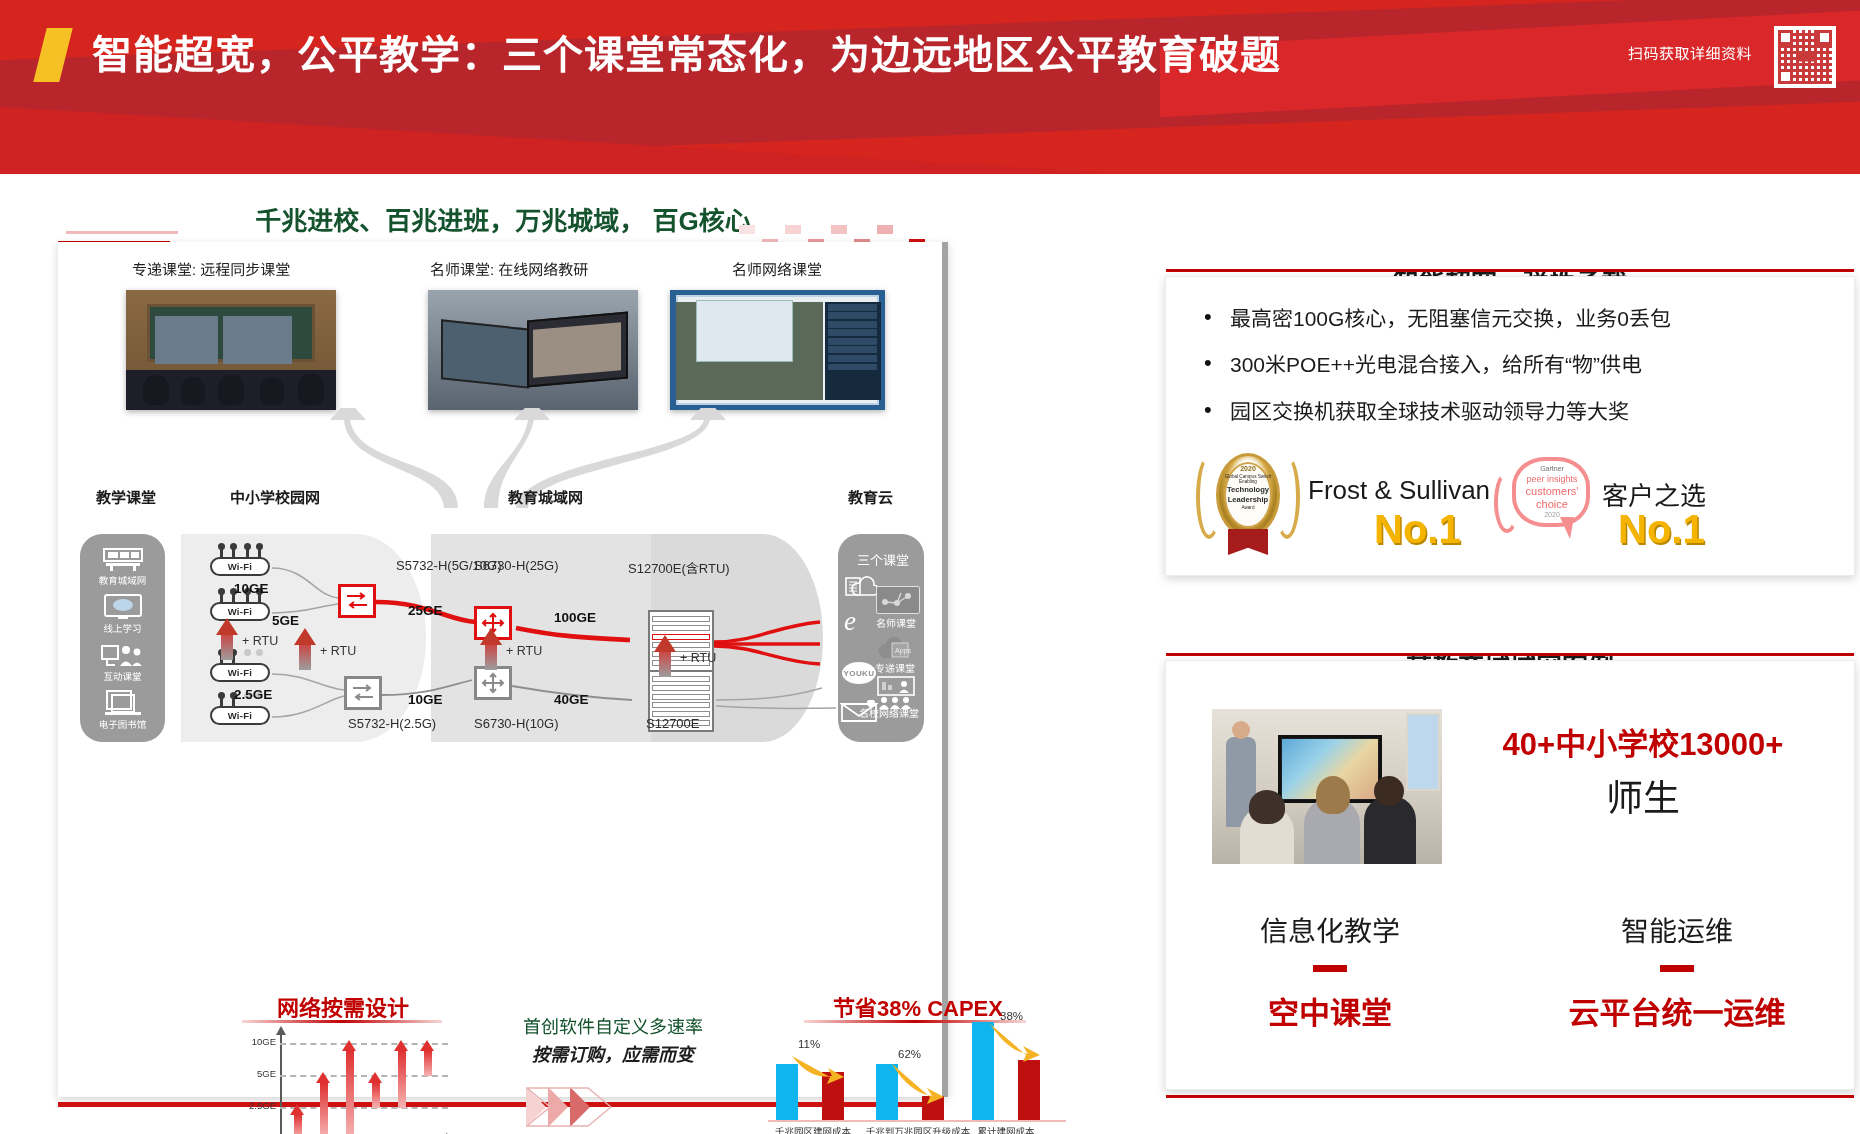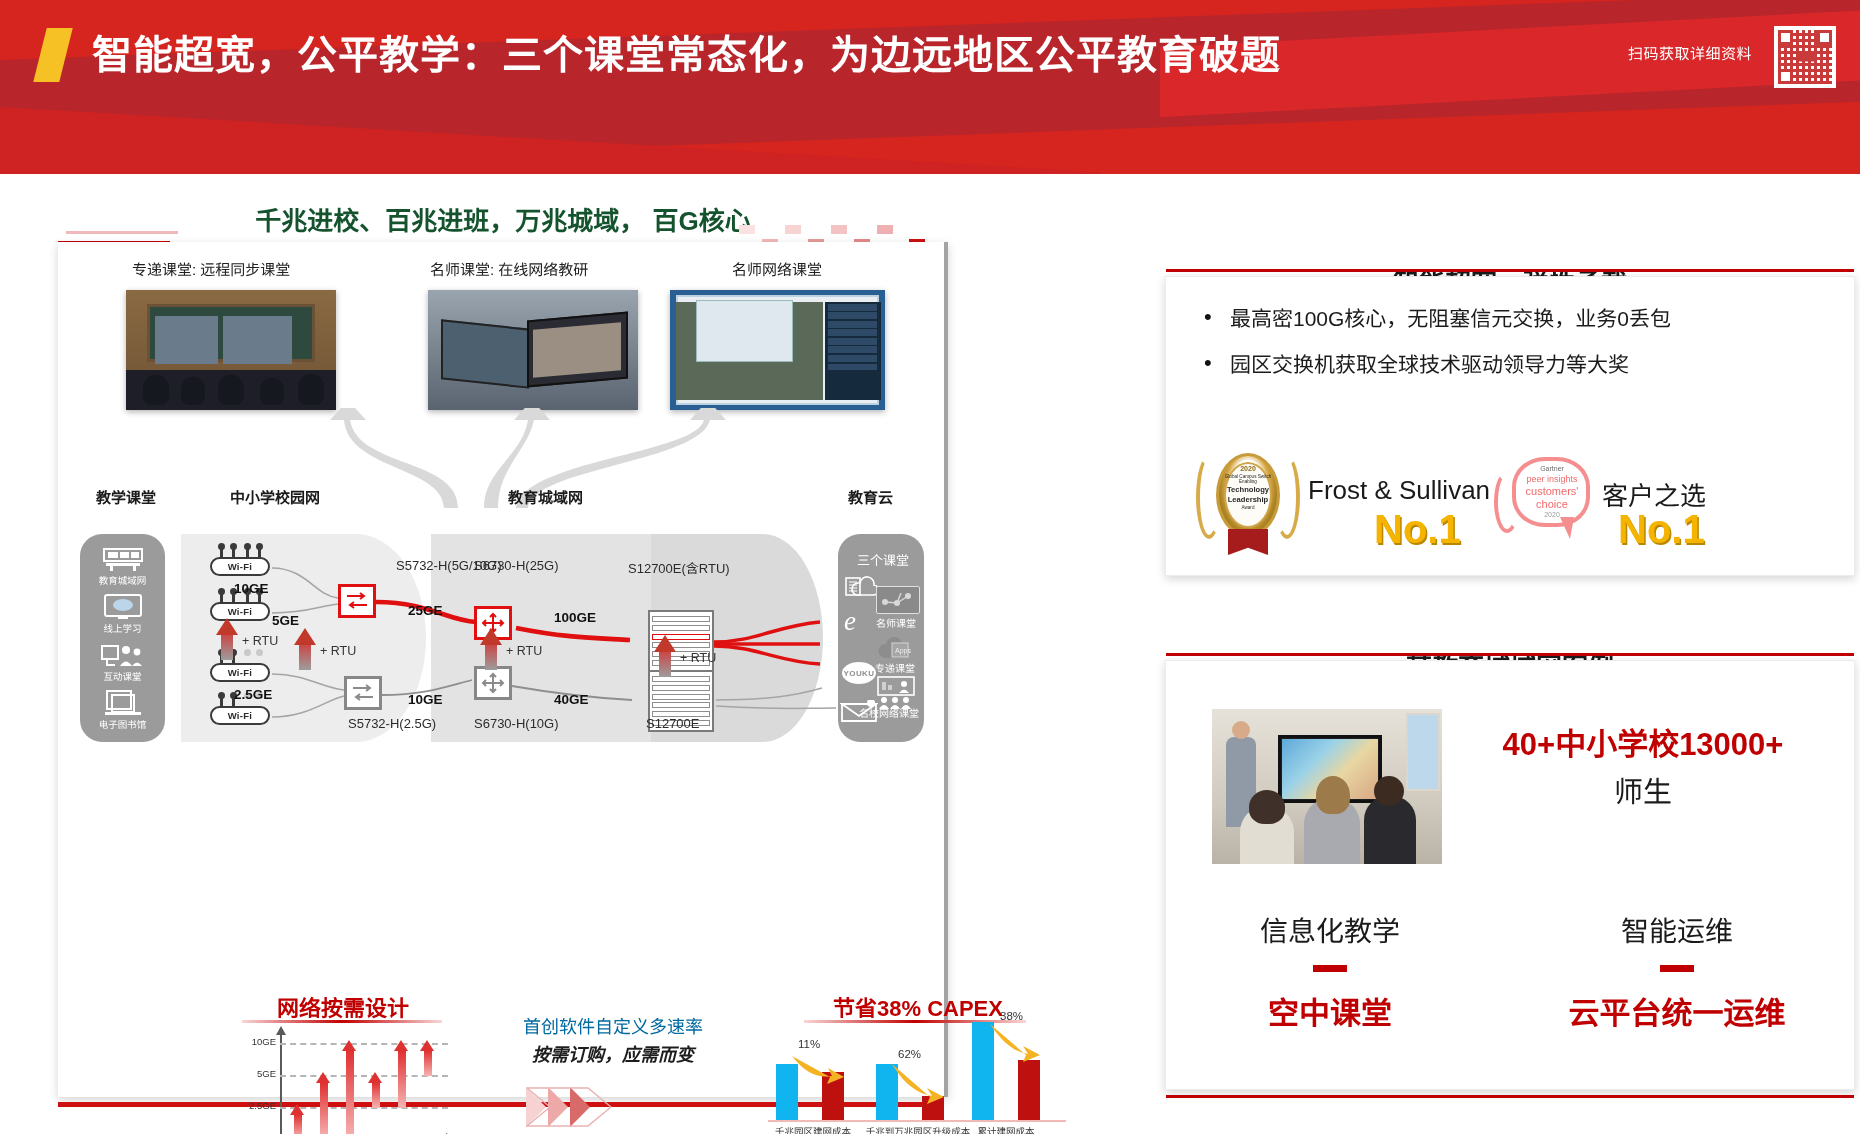--- a/index.html
+++ b/index.html
@@ -91,21 +91,21 @@
     position:absolute; left:0px; top:41px; width:112px; height:3px; background:#c00000;
   }
   .dots{ position:absolute; top:25px; right:0; width:215px; height:24px; }
   .dots span{ position:absolute; display:block; height:9px; width:16px; }
 
   
   .left-panel{
     position:absolute; left:58px; top:242px; width:890px; height:855px;
     background:#ffffff;
     box-shadow:0 3px 9px rgba(0,0,0,0.17);
-    border-right:4px solid #a3a3a3;
+    border-right:6px solid #a3a3a3;
   }
   .left-panel .bottom-bar{
     position:absolute; left:0; bottom:-10px; width:100%; height:5px; background:#cf1010;
   }
   .cap-row{ position:absolute; top:16px; left:0; width:100%; height:28px;}
   .cap{ position:absolute; font-size:15px; color:#222; white-space:nowrap; }
 
   .photo{
     position:absolute; background:#4a4f55; overflow:hidden;
     box-shadow:0 2px 6px rgba(0,0,0,0.3);
@@ -196,21 +196,21 @@
   .uparrow .sh{position:absolute;left:3.5px;bottom:0;width:8px;background:linear-gradient(180deg,#e03131 0%, #f6b3b3 100%);}
   .uparrow .hd{position:absolute;left:0;top:0;width:0;height:0;border-left:7.5px solid transparent;border-right:7.5px solid transparent;border-bottom:11px solid #e03131;}
 
   .bar{ position:absolute; bottom:0; }
   .bar.blue{ background:#10b4ef; }
   .bar.red{ background:#bf1010; }
   .blabel{ position:absolute; font-size:9.5px; color:#333; text-align:center; white-space:nowrap;}
   .pctlabel{ position:absolute; font-size:11.5px; color:#333; white-space:nowrap;}
 
   .mid-text{ position:absolute; left:420px; top:770px; width:270px; text-align:center;}
-  .mid-text .l1{ font-size:18px; color:#0369a1; font-weight:500; white-space:nowrap;}
+  .mid-text .l1{ font-size:18px; color:#14532d; font-weight:500; white-space:nowrap;}
   .mid-text .l2{ font-size:18px; color:#1d1d1d; font-style:italic; font-weight:bold; white-space:nowrap; margin-top:2px;}
   .chev{ position:absolute; left:468px; top:845px; width:86px; height:40px; }
   .chev span{
     position:absolute; top:0; width:0;height:0;
     border-top:20px solid transparent;border-bottom:20px solid transparent;
   }
 
   
   .rt-panel{
     position:absolute; background:#ffffff;
@@ -275,21 +275,21 @@
   .case-photo .man .h{position:absolute;left:6px;top:-16px;width:18px;height:18px;border-radius:50%;background:#d7ab8a;}
   .case-photo .s1{position:absolute;left:28px;bottom:0;width:54px;height:58px;border-radius:26px 26px 0 0;background:#e2ddd2;}
   .case-photo .s1 .h{position:absolute;left:9px;top:-16px;width:36px;height:34px;border-radius:50% 50% 42% 42%;background:#3f3129;}
   .case-photo .s2{position:absolute;left:92px;bottom:0;width:56px;height:66px;border-radius:26px 26px 0 0;background:#a8aab0;}
   .case-photo .s2 .h{position:absolute;left:12px;top:-22px;width:34px;height:38px;border-radius:50% 50% 40% 40%;background:#9d7a4a;}
   .case-photo .s3{position:absolute;left:152px;bottom:0;width:52px;height:68px;border-radius:24px 24px 0 0;background:#2a2a2e;}
   .case-photo .s3 .h{position:absolute;left:10px;top:-20px;width:30px;height:30px;border-radius:50%;background:#3b2b20;}
 
   .case-stat{ position:absolute; left:292px; top:58px; width:370px; text-align:center;}
   .case-stat .l1{ font-size:31px; font-weight:bold; color:#c00000; white-space:nowrap;}
-  .case-stat .l2{ font-size:29px; color:#1b1b1b; white-space:nowrap; margin-top:4px;}
+  .case-stat .l2{ font-size:37px; color:#1b1b1b; white-space:nowrap; margin-top:4px;}
 
   .case-col{ position:absolute; top:248px; width:280px; text-align:center;}
   .case-col .ctitle{ font-size:28px; color:#1b1b1b; white-space:nowrap;}
   .case-col .dash{ width:34px;height:7px;background:#c00000;margin:16px auto 16px;}
   .case-col .cval{ font-size:31px; color:#c00000; font-weight:bold; white-space:nowrap;}
 </style>
 </head>
 <body>
 
 <div class="header">
@@ -720,20 +720,21 @@
     <span style="left:121px;top:16px;background:#e79a9a;"></span>
     <span style="left:176px;top:16px;background:#c41515;"></span>
   </div>
 </div>
 
 <div class="rt-panel rp1">
   <div class="topline"></div>
 
   <ul class="bullets">
     <li>最高密100G核心，无阻塞信元交换，业务0丢包</li>
+    <li>300米POE++光电混合接入，给所有“物”供电</li>
     <li>园区交换机获取全球技术驱动领导力等大奖</li>
   </ul>
 
   <div class="awards">
 
     <div class="medal">
       <div class="laurelL"></div>
         <div class="laurelR"></div>
       <div class="ring"></div>
         <div class="core"></div>

